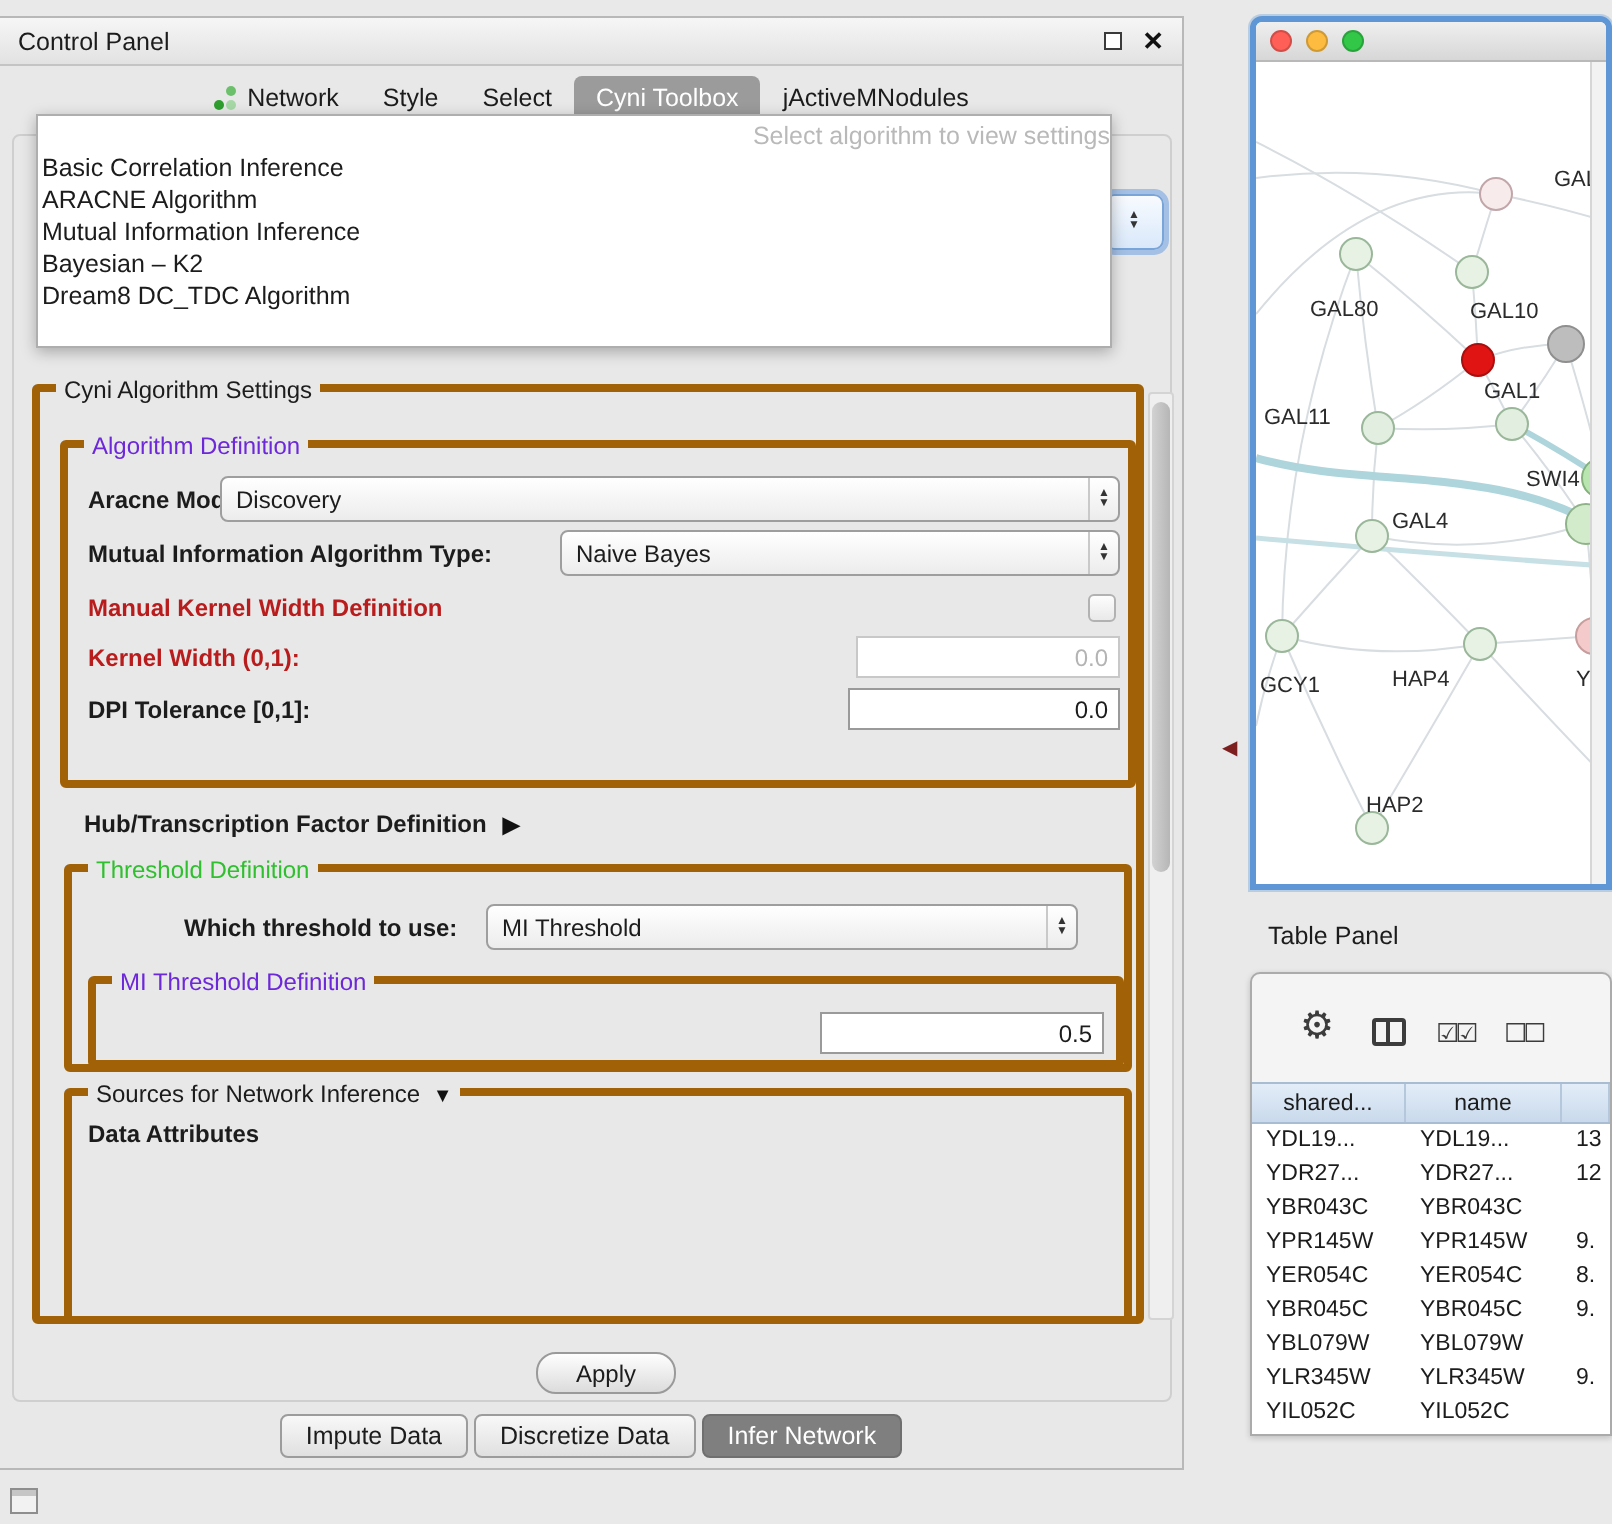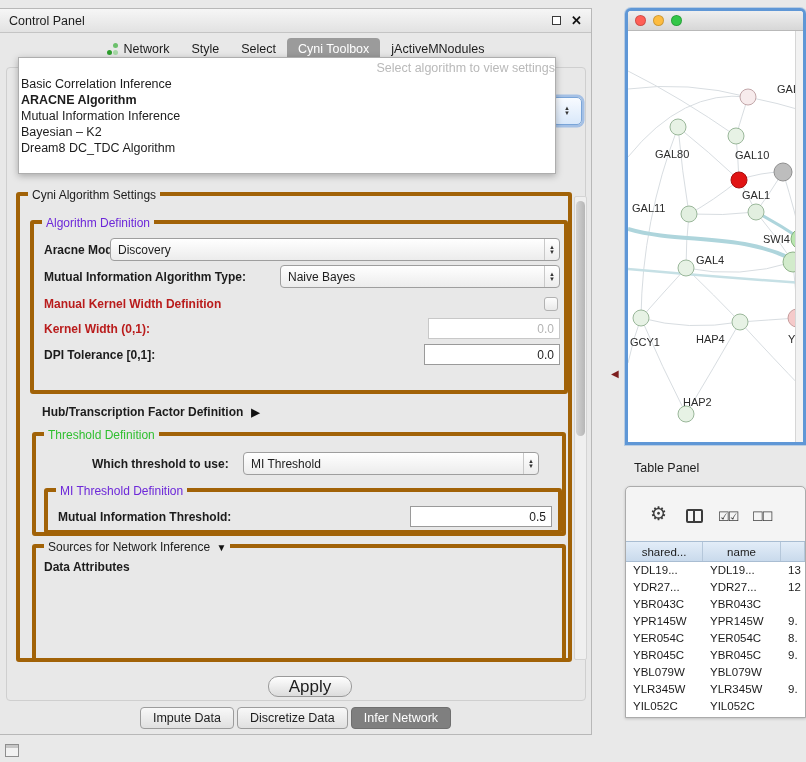--- a/index.html
+++ b/index.html
@@ -20,21 +20,21 @@
   .tabbar{position:absolute;left:0;top:29px;width:100%;height:26px;display:flex;justify-content:center;align-items:flex-start;z-index:5}
   .tab{padding:4px 11px;font-size:12.5px;display:flex;align-items:center;border-radius:4px 4px 0 0;white-space:nowrap}
   .tab.selected{background:#9b9b9b;color:#fff}
   .net-icon{width:12px;height:12px;position:relative;display:inline-block;margin-right:5px}
   .net-icon::before{content:"";position:absolute;width:5px;height:5px;border-radius:50%;background:#2e9e2e;left:0;bottom:0;box-shadow:6px -7px 0 #6cc06c,6px 0 0 #a6d8a6}
 
   
   .popup{position:absolute;left:18px;top:48px;width:538px;height:117px;background:#fff;border:1px solid #aeaeae;box-shadow:0 2px 7px rgba(0,0,0,.28);z-index:40;padding-top:2px}
   .popup-placeholder{color:#b9b9b9;text-align:right;height:16px;line-height:16px;font-size:12.5px}
   .popup-item{height:16px;line-height:16px;padding-left:2px;font-size:12.5px;white-space:nowrap}
-  .popup-item.bold{font-weight:bold}
+  .popup-item.bold{font-weight:normal}
   .combo-frag{position:absolute;left:552px;top:88px;width:30px;height:28px;z-index:30;border-radius:5px;background:linear-gradient(#f8fbff,#d9e8fa);border:1px solid #7aa5d8;box-shadow:0 0 0 2.5px rgba(96,152,226,.5)}
 
   
   .groupbox{position:absolute;border:4px solid #a16207;border-radius:3px}
   .gb-label{position:absolute;top:-8px;left:8px;background:#e8e8e8;padding:0 4px;font-size:12px;line-height:14px;white-space:nowrap}
   .gb-label.blue{color:#6d28d9}
   .gb-label.green{color:#2fbf2f}
 
   #settings{left:16px;top:183px;width:556px;height:470px}
   #algdef{left:10px;top:24px;width:538px;height:174px}
@@ -57,21 +57,21 @@
   #sources{left:12px;top:348px;width:534px;height:118px}
   #attr-label{position:absolute;left:8px;top:12px;font-weight:bold}
   #attr-list{position:absolute;left:16px;top:32px;width:502px;height:76px;background:#fff;border:1px solid #a8a8a8;overflow:hidden}
   .attr-item{height:17px;line-height:17px;background:#3e6cd8;color:#fff;padding-left:4px;font-size:12px;margin:1px 10px 0 1px}
   .attr-scroll{position:absolute;right:0;top:0;bottom:0;width:9px;background:#e9e9e9;border-left:1px solid #c9c9c9}
   .attr-scroll .thumb{position:absolute;left:1px;top:2px;width:6px;height:46px;border-radius:3px;background:#b6b6b6}
 
   #settings-scroll{position:absolute;left:574px;top:187px;width:13px;height:464px;background:#efefef;border:1px solid #d4d4d4;border-radius:2px}
   #settings-scroll .thumb{position:absolute;left:1px;top:4px;width:9px;height:235px;border-radius:5px;background:linear-gradient(90deg,#d2d2d2,#b6b6b6)}
 
-  #apply-btn{position:absolute;left:268px;top:667px;width:84px;height:21px;border:1px solid #9a9a9a;border-radius:10px;background:linear-gradient(#fefefe,#dcdcdc);display:flex;align-items:center;justify-content:center;font-size:17px}
+  #apply-btn{position:absolute;left:268px;top:667px;width:70px;height:21px;border:1px solid #9a9a9a;border-radius:10px;background:linear-gradient(#fefefe,#dcdcdc);display:flex;align-items:center;justify-content:center;font-size:12px}
 
   #bottom-tabbar{position:absolute;left:0;top:698px;width:100%;display:flex;justify-content:center;gap:3px}
   .btab{padding:3px 12px;border:1px solid #9c9c9c;border-radius:4px;background:linear-gradient(#f8f8f8,#e0e0e0);font-size:12.5px;white-space:nowrap}
   .btab.selected{background:#7f7f7f;color:#ffffff;border-color:#6f6f6f}
 
   
   #net-window{position:absolute;left:625px;top:8px;width:181px;height:437px;border:3px solid #5f97d6;border-radius:6px 6px 0 0;background:#fff;overflow:hidden;box-shadow:0 0 0 1px rgba(95,151,214,.35)}
   #net-titlebar{height:20px;background:linear-gradient(#efefef,#d7d7d7);border-bottom:1px solid #b9b9b9;display:flex;align-items:center;padding-left:7px;gap:7px}
   .light{width:11px;height:11px;border-radius:50%;border:1px solid rgba(0,0,0,.18)}
   #net-canvas{position:relative;width:100%;height:411px;background:#fff}
@@ -199,21 +199,20 @@
           <span class="lbl" style="padding-left:56px">Which threshold to use:</span>
           <span class="combo" style="left:207px;width:296px">
             <span>MI Threshold</span>
             <span class="stepper"></span>
           </span>
         </div>
 
         <div class="groupbox" id="mi-inner">
           <span class="gb-label blue">MI Threshold Definition</span>
           <div class="row" style="top:13px">
-            <span class="lbl">Mutual Information Threshold:</span>
             <span class="field" style="right:6px;width:142px">0.5</span>
           </div>
         </div>
       </div>
 
       <div class="groupbox" id="sources">
         <span class="gb-label"><span>Sources for Network Inference</span> <span class="arrow-glyph" style="margin-left:3px;font-size:10px">▼</span></span>
         <div id="attr-label">Data Attributes</div>
       </div>
     </div>

